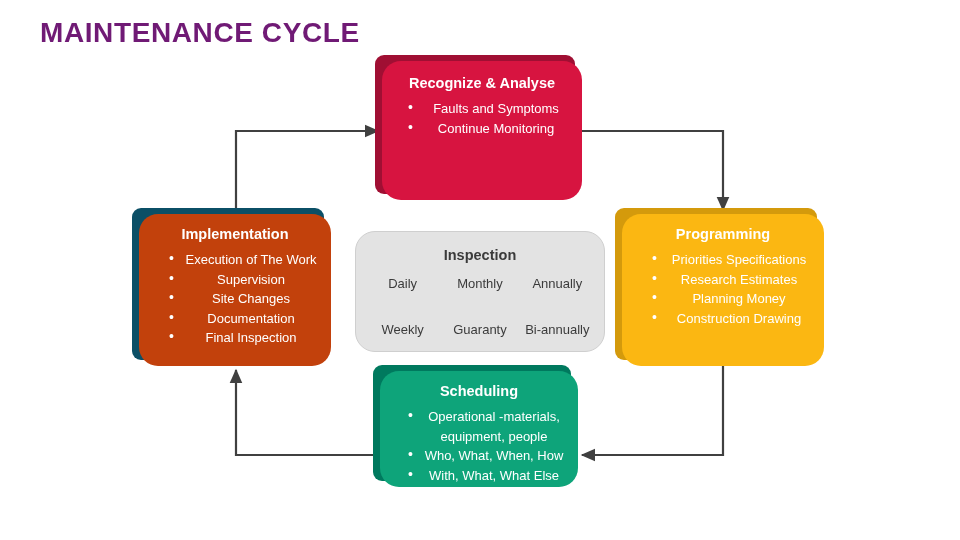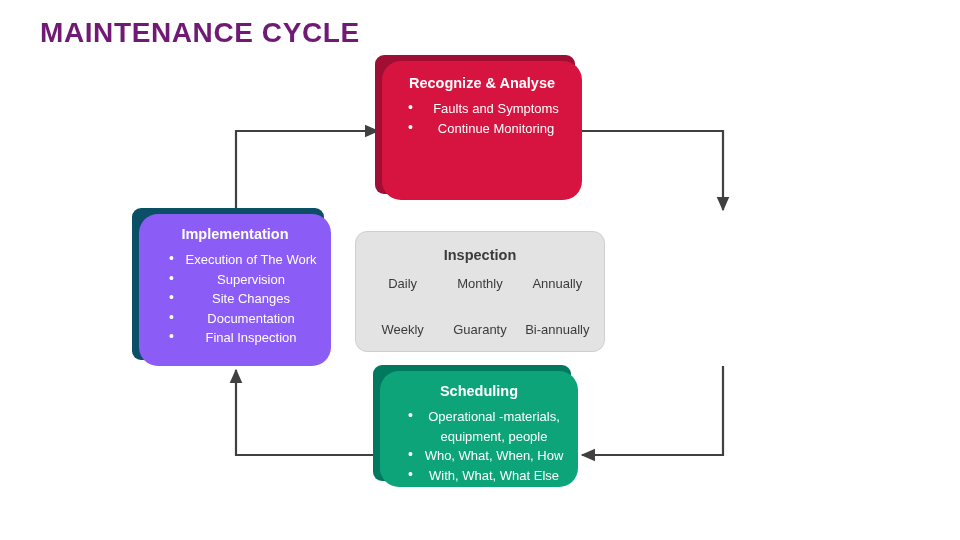--- a/index.html
+++ b/index.html
@@ -103,21 +103,21 @@
 
   
   #node-recognize { left: 382px; top: 61px; width: 200px; height: 139px; }
   #node-recognize .shadow { background: #A00F33; }
   #node-recognize .face   { background: #D71440; }
   #node-recognize .face   { padding-top: 14px; }
   #node-recognize ul.bullets { padding-left: 16px; }
 
   #node-implementation { left: 139px; top: 214px; width: 192px; height: 152px; }
   #node-implementation .shadow { background: #0B4F66; }
-  #node-implementation .face   { background: #8b5cf6; }
+  #node-implementation .face   { background: #c2410c; }
   #node-implementation ul.bullets { padding-left: 20px; }
 
   #node-programming { left: 622px; top: 214px; width: 202px; height: 152px; }
   #node-programming .shadow { background: #D49A0C; }
   #node-programming .face   { background: #FBB712; }
   #node-programming ul.bullets { padding-left: 20px; }
 
   #node-scheduling { left: 380px; top: 371px; width: 198px; height: 116px; }
   #node-scheduling .shadow { background: #00795E; }
   #node-scheduling .face   { background: #0EA47A; }
@@ -126,21 +126,21 @@
   
   #node-inspection {
     position: absolute;
     left: 355px;
     top: 231px;
     width: 250px;
     height: 121px;
     box-sizing: border-box;
     background: #E3E3E3;
     border: 1px solid #CFCFCF;
-    border-radius: 12px;
+    border-radius: 20px;
     z-index: 2;
   }
   #inspection-title {
     text-align: center;
     font-size: 14.5px;
     font-weight: bold;
     color: #3B3B3B;
     margin-top: 15px;
   }
   #inspection-grid {
@@ -198,20 +198,32 @@
       <ul class="bullets">
         <li>Execution of The Work</li>
         <li>Supervision</li>
         <li>Site Changes</li>
         <li>Documentation</li>
         <li>Final Inspection</li>
       </ul>
     </div>
   </div>
 
+  <div class="node" id="node-programming">
+    <div class="shadow"></div>
+    <div class="face">
+      <div class="node-title">Programming</div>
+      <ul class="bullets">
+        <li>Priorities Specifications</li>
+        <li>Research Estimates</li>
+        <li>Planning Money</li>
+        <li>Construction Drawing</li>
+      </ul>
+    </div>
+  </div>
 
   <div class="node" id="node-scheduling">
     <div class="shadow"></div>
     <div class="face">
       <div class="node-title">Scheduling</div>
       <ul class="bullets">
         <li>Operational -materials, equipment, people</li>
         <li>Who, What, When, How</li>
         <li>With, What, What Else</li>
       </ul>

